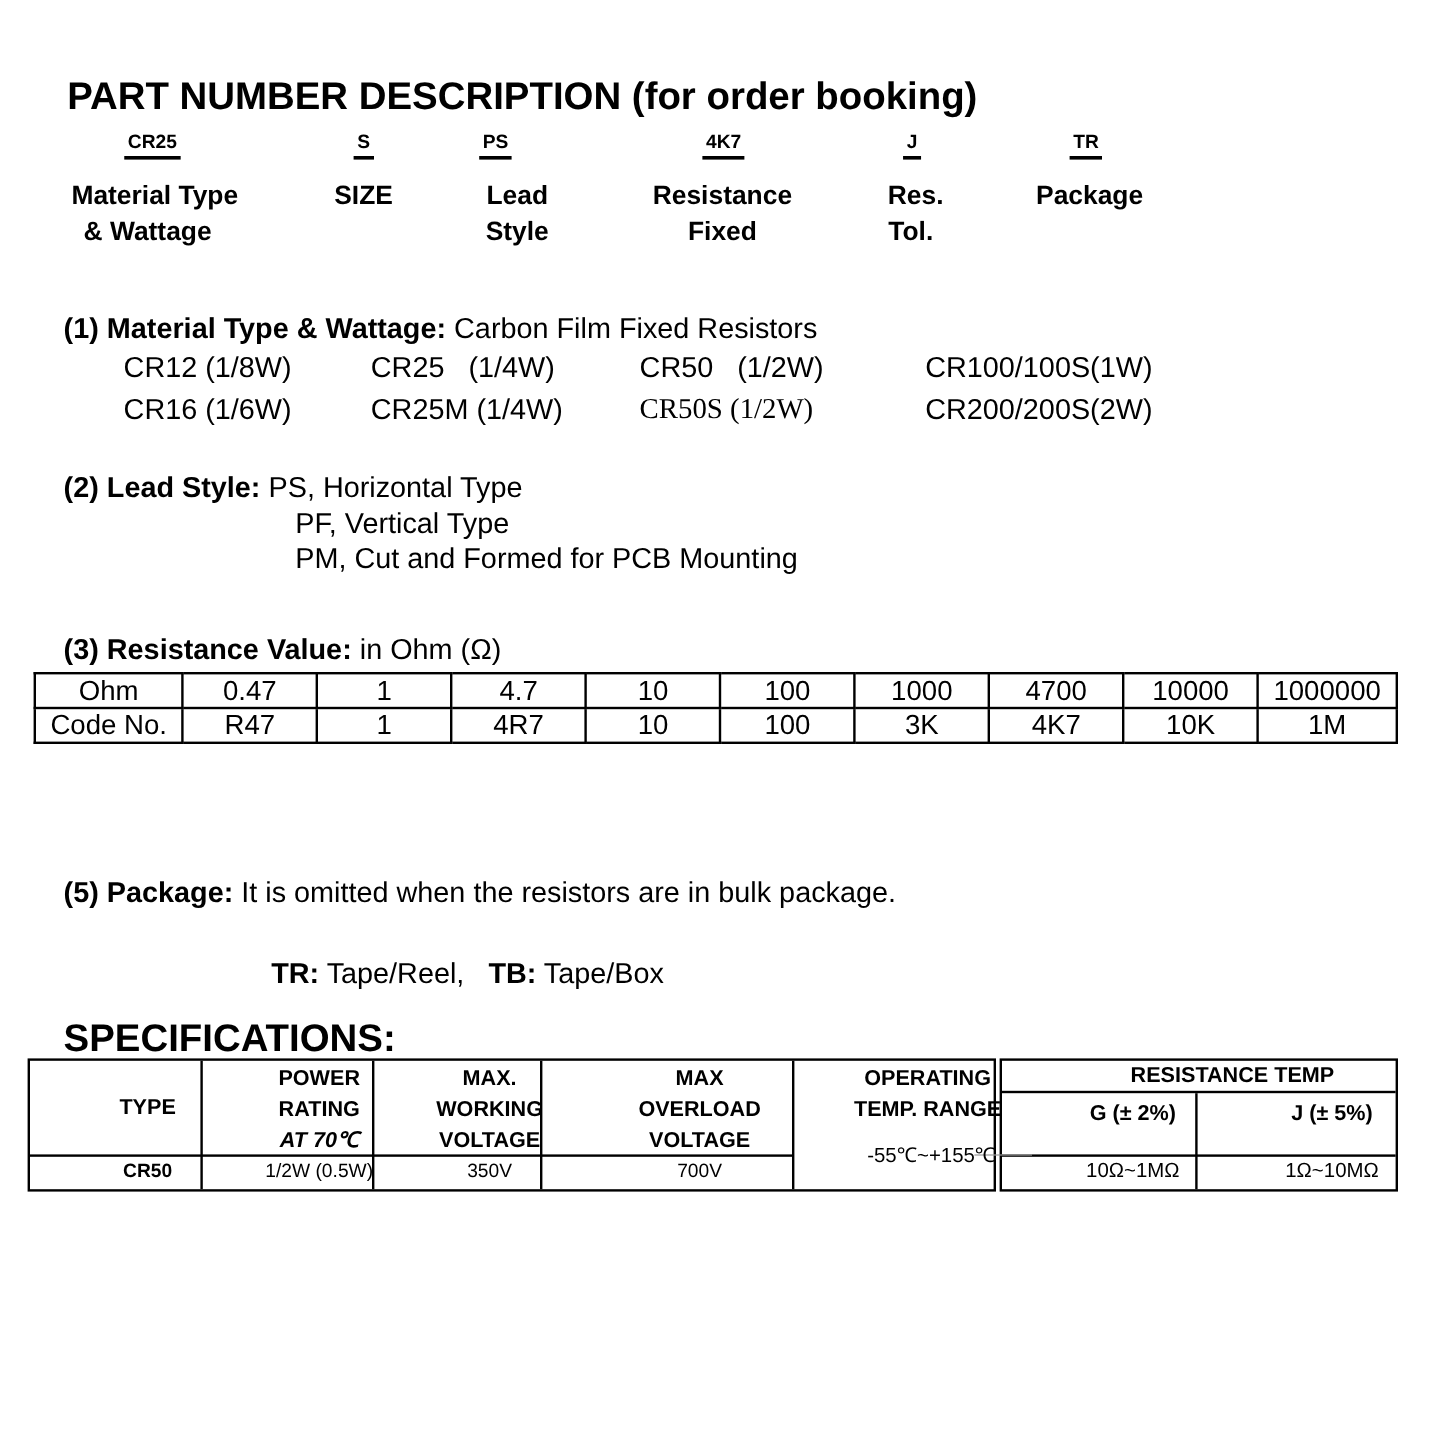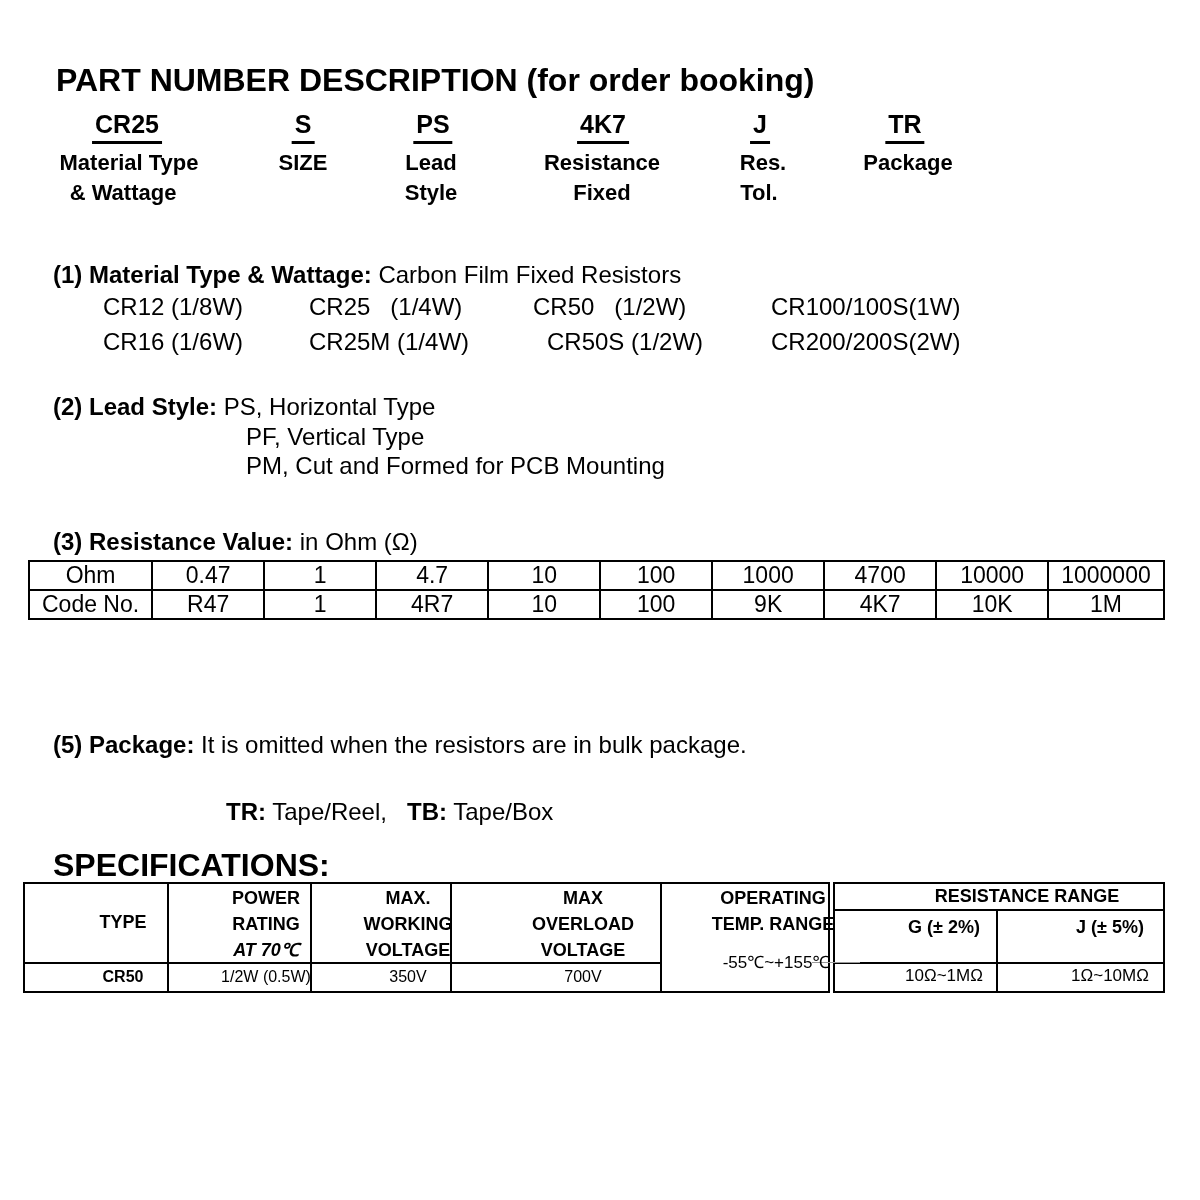--- a/index.html
+++ b/index.html
@@ -4,21 +4,21 @@
 <style>
   html,body{margin:0;padding:0;background:#fff;}
   .page{
     position:relative;width:1200px;height:1200px;background:#ffffff;
     font-family:"Liberation Sans",sans-serif;color:#000;overflow:hidden;
   }
   .abs{position:absolute;white-space:pre;line-height:1.15;margin-left:28px;}
   .b{font-weight:bold;}
   .ctr{transform:translateX(-50%);}
   .title{font-size:32px;font-weight:bold;}
-  .code{font-size:25px;font-weight:bold;border-bottom:3px solid #000;padding:0 3px 2px 3px;}
+  .code{font-size:16px;font-weight:bold;border-bottom:3px solid #000;padding:0 3px 2px 3px;}
   .lbl{font-size:22px;font-weight:bold;}
   .body-txt{font-size:24px;}
   .sect-head{font-size:24px;font-weight:bold;}
   .sect-norm{font-size:24px;font-weight:normal;}
   
   table.rtable{position:absolute;left:28px;top:560px;border-collapse:collapse;table-layout:fixed;font-size:23px;}
   table.rtable td{border:2px solid #000;text-align:center;height:25px;padding:0 12px;white-space:nowrap;overflow:hidden;}
   
   .box{position:absolute;border:2px solid #000;box-sizing:border-box;background:transparent;}
   .vline{position:absolute;width:2px;background:#000;}
@@ -30,21 +30,21 @@
 </style>
 </head>
 <body>
 
 <div class="page">
 
   <div class="abs title" style="left:28px;top:62px;">PART NUMBER DESCRIPTION (for order booking)</div>
 
   <div class="abs ctr code" style="left:99px;top:110px;">CR25</div>
   <div class="abs ctr code" style="left:275px;top:110px;">S</div>
-  <div class="abs ctr code" style="left:405px;top:110px;">PS</div>
+  <div class="abs ctr code" style="left:385px;top:110px;">PS</div>
   <div class="abs ctr code" style="left:575px;top:110px;">4K7</div>
   <div class="abs ctr code" style="left:732px;top:110px;">J</div>
   <div class="abs ctr code" style="left:877px;top:110px;">TR</div>
 
   <div class="abs ctr lbl" style="left:101px;top:150px;">Material Type</div>
   <div class="abs ctr lbl" style="left:95px;top:180px;">&amp; Wattage</div>
   <div class="abs ctr lbl" style="left:275px;top:150px;">SIZE</div>
   <div class="abs ctr lbl" style="left:403px;top:150px;">Lead</div>
   <div class="abs ctr lbl" style="left:403px;top:180px;">Style</div>
   <div class="abs ctr lbl" style="left:574px;top:150px;">Resistance</div>
@@ -53,21 +53,21 @@
   <div class="abs ctr lbl" style="left:731px;top:180px;">Tol.</div>
   <div class="abs ctr lbl" style="left:880px;top:150px;text-align:right;">Package</div>
 
   <div class="abs" style="left:25px;top:261px;"><span class="sect-head">(1) Material Type &amp; Wattage:</span><span class="sect-norm"> Carbon Film Fixed Resistors</span></div>
   <div class="abs body-txt" style="left:75px;top:293px;">CR12 (1/8W)</div>
   <div class="abs body-txt" style="left:281px;top:293px;">CR25   (1/4W)</div>
   <div class="abs body-txt" style="left:505px;top:293px;">CR50   (1/2W)</div>
   <div class="abs body-txt" style="left:743px;top:293px;">CR100/100S(1W)</div>
   <div class="abs body-txt" style="left:75px;top:328px;">CR16 (1/6W)</div>
   <div class="abs body-txt" style="left:281px;top:328px;">CR25M (1/4W)</div>
-  <div class="abs body-txt" style="left:519px;top:328px;">CR50S (1/2W)</div>
+  <div class="abs body-txt" style="left:505px;top:328px;font-family:Liberation Serif, serif;">CR50S (1/2W)</div>
   <div class="abs body-txt" style="left:743px;top:328px;">CR200/200S(2W)</div>
 
   <div class="abs" style="left:25px;top:393px;"><span class="sect-head">(2) Lead Style:</span><span class="sect-norm"> PS, Horizontal Type</span></div>
   <div class="abs body-txt" style="left:218px;top:423px;">PF, Vertical Type</div>
   <div class="abs body-txt" style="left:218px;top:452px;">PM, Cut and Formed for PCB Mounting</div>
 
   <div class="abs" style="left:25px;top:528px;"><span class="sect-head">(3) Resistance Value:</span><span class="sect-norm"> in Ohm (Ω)</span></div>
 
   <table class="rtable">
     <colgroup>
@@ -95,21 +95,21 @@
       <td>10000</td>
       <td>1000000</td>
     </tr>
     <tr>
       <td>Code No.</td>
       <td>R47</td>
       <td>1</td>
       <td>4R7</td>
       <td>10</td>
       <td>100</td>
-      <td>9K</td>
+      <td>3K</td>
       <td>4K7</td>
       <td>10K</td>
       <td>1M</td>
     </tr>
   </tbody>
     </table>
 
 
   <div class="abs" style="left:25px;top:731px;"><span class="sect-head">(5) Package:</span><span class="sect-norm"> It is omitted when the resistors are in bulk package.</span></div>
   <div class="abs" style="left:198px;top:798px;"><span class="sect-head">TR:</span><span class="sect-norm"> Tape/Reel,</span><span class="sect-norm">&nbsp;&nbsp;&nbsp;</span><span class="sect-head">TB:</span><span class="sect-norm"> Tape/Box</span></div>
@@ -134,21 +134,21 @@
   <div class="abs ctr spec-h" style="left:238px;top:914px;">RATING</div>
   <div class="abs ctr spec-h" style="left:238px;top:940px;font-style:italic;">AT 70℃</div>
   <div class="abs ctr spec-h" style="left:380px;top:888px;">MAX.</div>
   <div class="abs ctr spec-h" style="left:380px;top:914px;">WORKING</div>
   <div class="abs ctr spec-h" style="left:380px;top:940px;">VOLTAGE</div>
   <div class="abs ctr spec-h" style="left:555px;top:888px;">MAX</div>
   <div class="abs ctr spec-h" style="left:555px;top:914px;">OVERLOAD</div>
   <div class="abs ctr spec-h" style="left:555px;top:940px;">VOLTAGE</div>
   <div class="abs ctr spec-h" style="left:745px;top:888px;">OPERATING</div>
   <div class="abs ctr spec-h" style="left:745px;top:914px;">TEMP. RANGE</div>
-  <div class="abs ctr spec-h" style="left:999px;top:886px;">RESISTANCE RANGE</div>
+  <div class="abs ctr spec-h" style="left:999px;top:886px;">RESISTANCE TEMP</div>
   <div class="abs ctr spec-h" style="left:916px;top:917px;">G (± 2%)</div>
   <div class="abs ctr spec-h" style="left:1082px;top:917px;">J (± 5%)</div>
 
   <div class="abs ctr spec-d b" style="left:95px;top:968px;">CR50</div>
   <div class="abs ctr spec-d" style="left:238px;top:968px;">1/2W (0.5W)</div>
   <div class="abs ctr spec-d" style="left:380px;top:968px;">350V</div>
   <div class="abs ctr spec-d" style="left:555px;top:968px;">700V</div>
   <div class="abs ctr spec-v" style="left:748px;top:953px;">-55℃~+155℃</div>
   <div class="abs ctr spec-v" style="left:916px;top:966px;">10Ω~1MΩ</div>
   <div class="abs ctr spec-v" style="left:1082px;top:966px;">1Ω~10MΩ</div>

